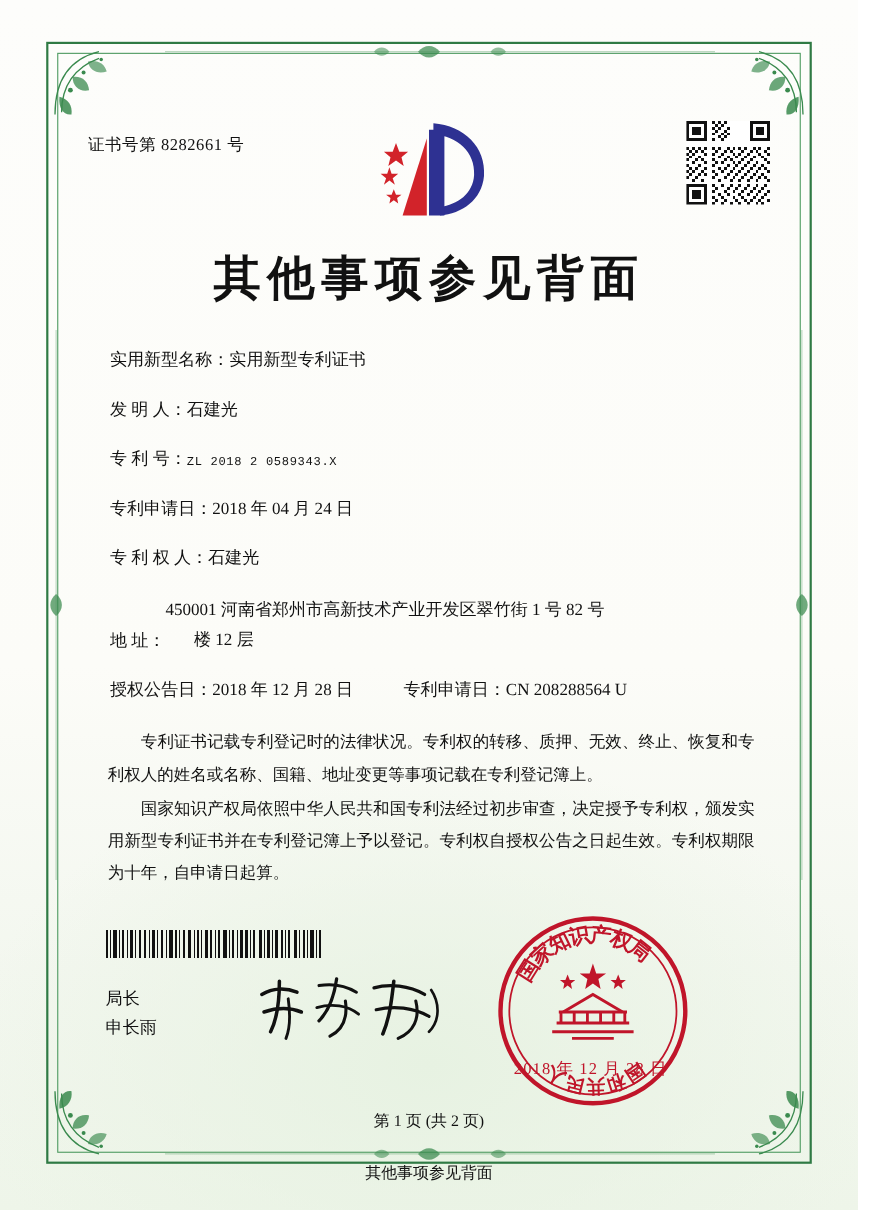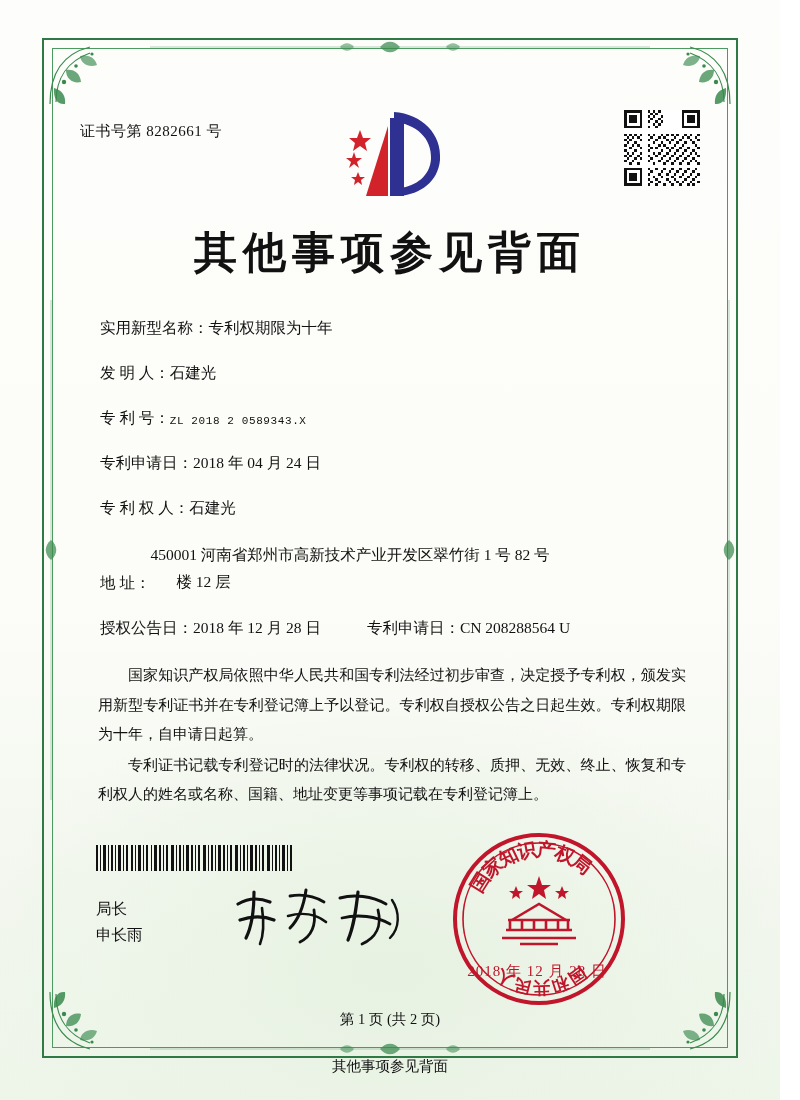--- a/index.html
+++ b/index.html
@@ -350,21 +350,21 @@
         </svg>
       </div>
     </div>
 
     <div class="title">其他事项参见背面</div>
 
     <div class="fields">
 
       <div class="field">
         <span class="f-label">实用新型名称：</span>
-        <span class="f-value">专利权期限为十年</span>
+        <span class="f-value">实用新型专利证书</span>
       </div>
 
       <div class="field">
         <span class="f-label">发 明 人：</span>
         <span class="f-value">石建光</span>
       </div>
 
       <div class="field">
         <span class="f-label">专 利 号：</span>
         <span class="f-value mono">ZL 2018 2 0589343.X</span>
@@ -393,22 +393,22 @@
         <span>2018 年 12 月 28 日</span>
         <span class="col2">
           <span class="f-label">专利申请日：</span>
           <span class="f-value">CN 208288564 U</span>
         </span>
       </div>
 
     </div>
 
     <div class="paras">
+      <p>专利证书记载专利登记时的法律状况。专利权的转移、质押、无效、终止、恢复和专利权人的姓名或名称、国籍、地址变更等事项记载在专利登记簿上。</p>
       <p>国家知识产权局依照中华人民共和国专利法经过初步审查，决定授予专利权，颁发实用新型专利证书并在专利登记簿上予以登记。专利权自授权公告之日起生效。专利权期限为十年，自申请日起算。</p>
-      <p>专利证书记载专利登记时的法律状况。专利权的转移、质押、无效、终止、恢复和专利权人的姓名或名称、国籍、地址变更等事项记载在专利登记簿上。</p>
     </div>
 
   </div>
 
   <div class="barcode">
     <svg viewBox="0 0 198 26" shape-rendering="crispEdges">
       <g fill="#111">
         <rect x="0" y="0" width="2" height="26"></rect>
           <rect x="4" y="0" width="1" height="26"></rect>
         <rect x="7" y="0" width="3" height="26"></rect>

